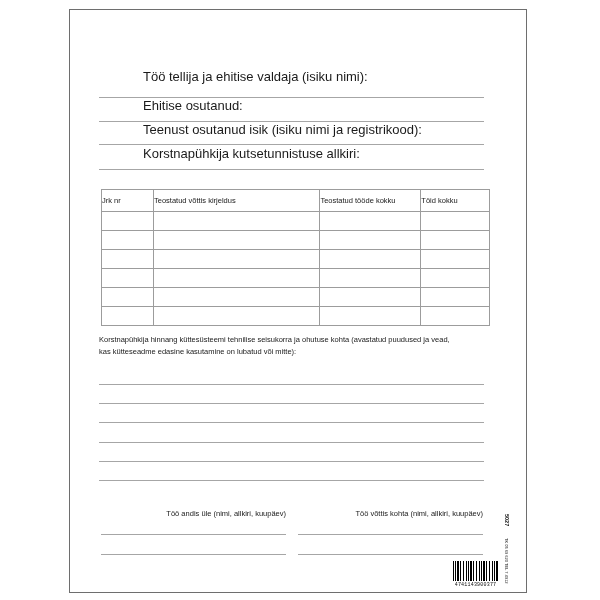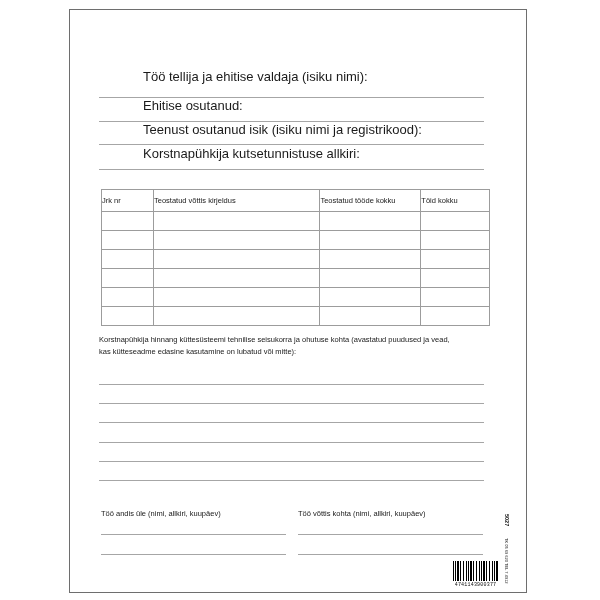--- a/index.html
+++ b/index.html
@@ -67,21 +67,21 @@
     width: 389px;
     font-size: 7.5px;
     line-height: 12px;
     white-space: pre-line;
   }
   .answer-line { position: absolute; left: 29px; width: 385px; border-top: 1px solid #a6a6a6; height: 0; }
   .sig-label {
     position: absolute;
     top: 499px;
     width: 185px;
-    text-align: left;
+    text-align: right;
     font-size: 7.5px;
     white-space: nowrap;
   }
   .sig-label.left  { left: 31px; }
   .sig-label.right { left: 228px; }
   .sig-line { position: absolute; width: 185px; height: 0; border-top: 1px solid #a6a6a6; }
   .sig-line.l { left: 31px; }
   .sig-line.r { left: 228px; }
   .sig-line.row1 { top: 524px; }
   .sig-line.row2 { top: 544px; }

